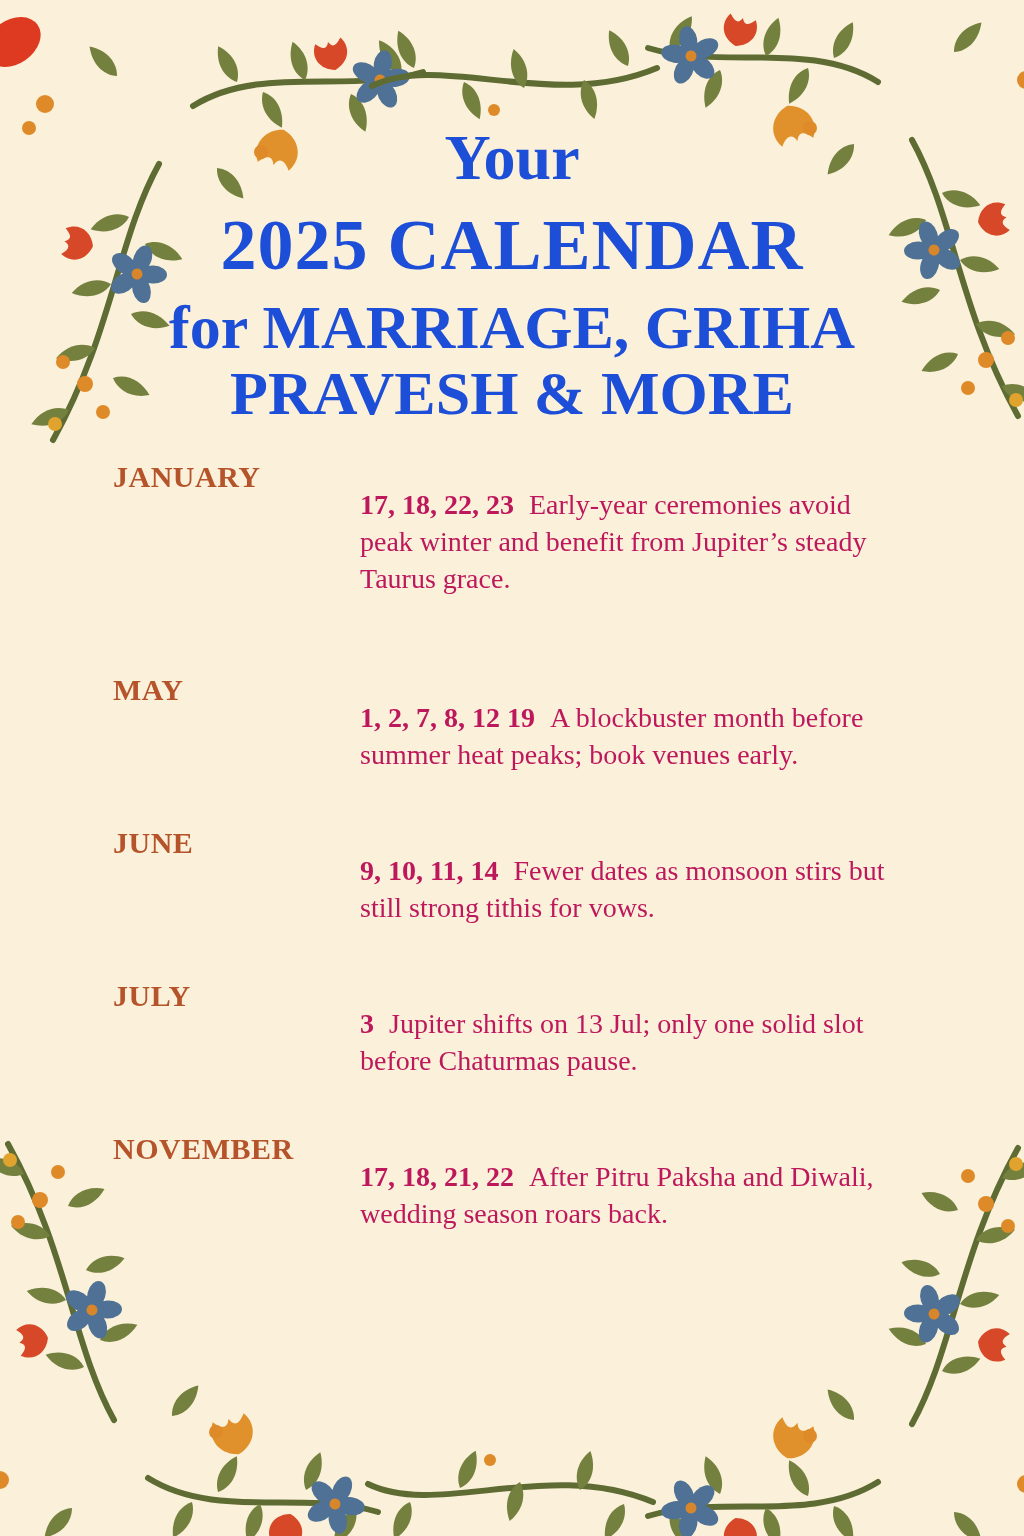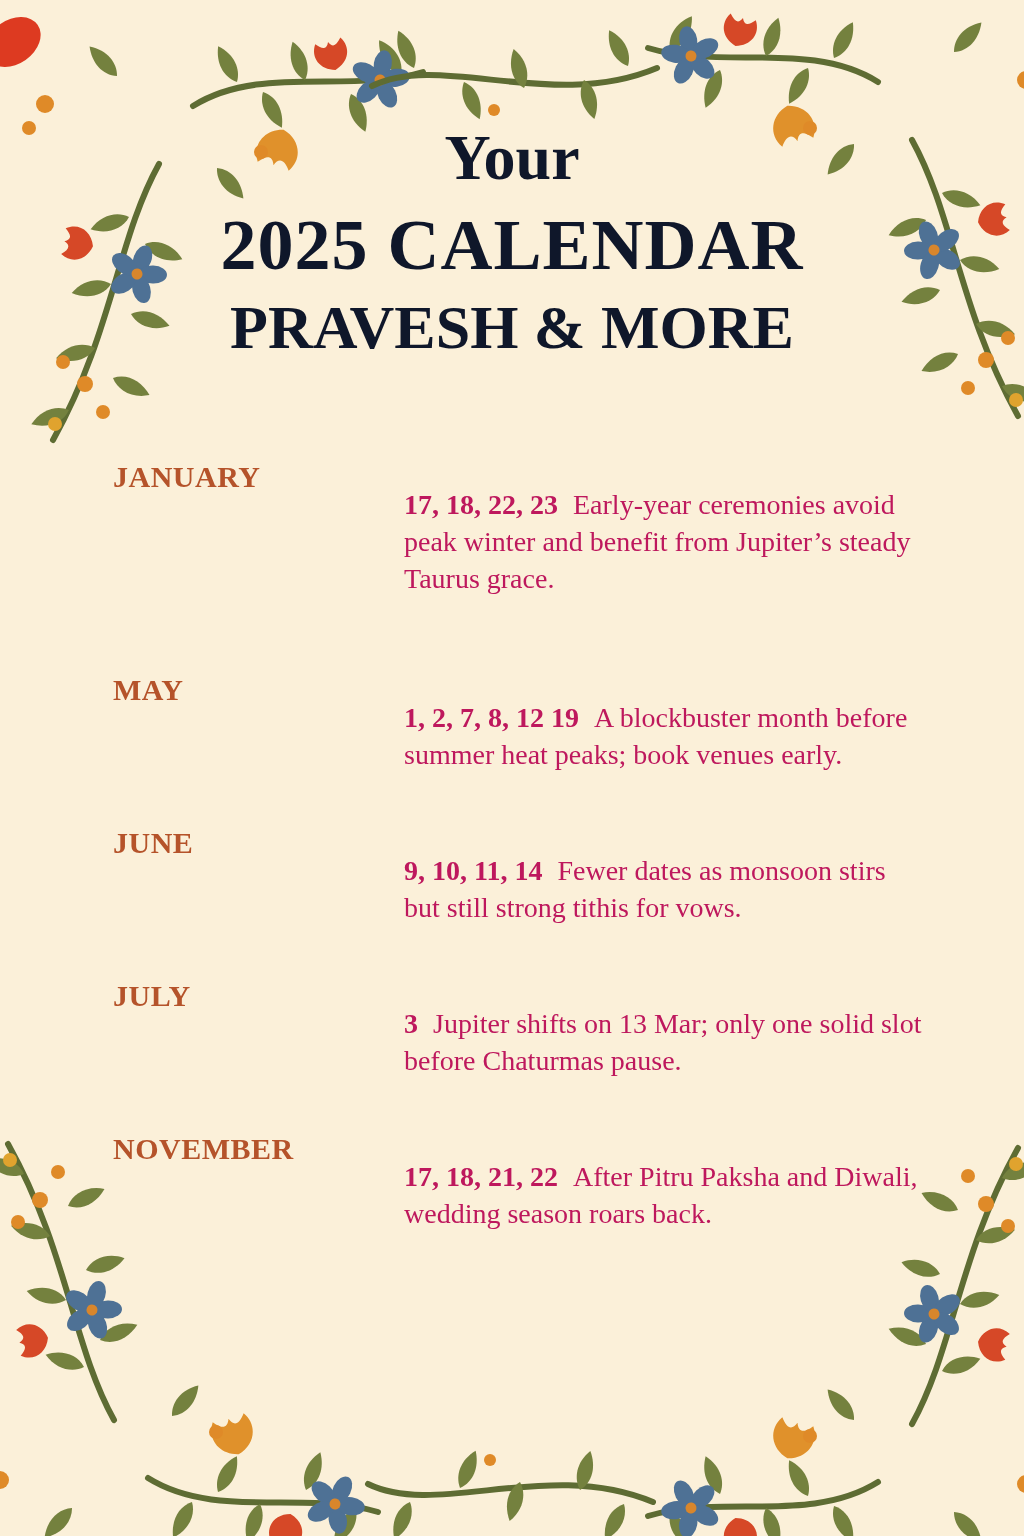--- a/index.html
+++ b/index.html
@@ -10,28 +10,28 @@
     overflow:hidden;
     font-family:"Liberation Serif","DejaVu Serif",serif;
   }
   
   .border-svg{position:absolute;inset:0;width:100%;height:100%;pointer-events:none;}
   .stem{stroke:#5e6c33;stroke-width:6;fill:none;stroke-linecap:round;}
   .leaf{fill:#74813e;}
   
   .title-block{
     position:absolute;top:120px;left:0;right:0;
-    text-align:center;color:#0f172a;font-weight:bold;
+    text-align:center;color:#1d4ed8;font-weight:bold;
   }
   .t-your{font-size:64px;line-height:76px;}
   .t-main{font-size:72px;line-height:98px;letter-spacing:1px;}
   .t-sub{font-size:62px;line-height:66px;}
   
   .entries{position:absolute;top:458px;left:113px;width:812px;}
-  .entry{display:flex;margin-bottom:23px;gap:44px;}
+  .entry{display:flex;margin-bottom:23px;}
   .entry .month{
     flex:0 0 247px;width:247px;
     color:#b5532a;font-weight:bold;
     font-size:30px;line-height:37px;letter-spacing:.5px;
   }
   .entry .text{
     flex:1;max-width:545px;
     font-size:28px;line-height:37px;color:#be185d;
   }
   .dates{font-weight:bold;margin-right:15px;}
@@ -134,20 +134,21 @@
       <use href="#midgarland" transform="translate(372,86)"></use>
     </g>
     <g>
       <use href="#midgarland" transform="translate(368,1484) scale(1,-1)"></use>
     </g>
   </svg>
 
   <header class="title-block">
     <div class="t-your">Your</div>
     <div class="t-main">2025 CALENDAR</div>
+    <div class="t-sub">for MARRIAGE, GRIHA</div>
     <div class="t-sub">PRAVESH &amp; MORE</div>
   </header>
 
   <main class="entries">
 
     <div class="entry">
       <div class="month">JANUARY</div>
       <p class="text"><span class="dates">17, 18, 22, 23</span><span>Early-year ceremonies avoid peak winter and benefit from Jupiter’s steady Taurus grace.</span></p>
     </div>
 
@@ -160,21 +161,21 @@
       <p class="text"><span class="dates">1, 2, 7, 8, 12 19</span><span>A blockbuster month before summer heat peaks; book venues early.</span></p>
     </div>
 
     <div class="entry">
       <div class="month">JUNE</div>
       <p class="text"><span class="dates">9, 10, 11, 14</span><span>Fewer dates as monsoon stirs but still strong tithis for vows.</span></p>
     </div>
 
     <div class="entry">
       <div class="month">JULY</div>
-      <p class="text"><span class="dates">3</span><span>Jupiter shifts on 13 Mar; only one solid slot before Chaturmas pause.</span></p>
+      <p class="text"><span class="dates">3</span><span>Jupiter shifts on 13 Jul; only one solid slot before Chaturmas pause.</span></p>
     </div>
 
     <div class="entry">
       <div class="month">NOVEMBER</div>
       <p class="text"><span class="dates">17, 18, 21, 22</span><span>After Pitru Paksha and Diwali, wedding season roars back.</span></p>
     </div>
 
   </main>
 </div>
 

